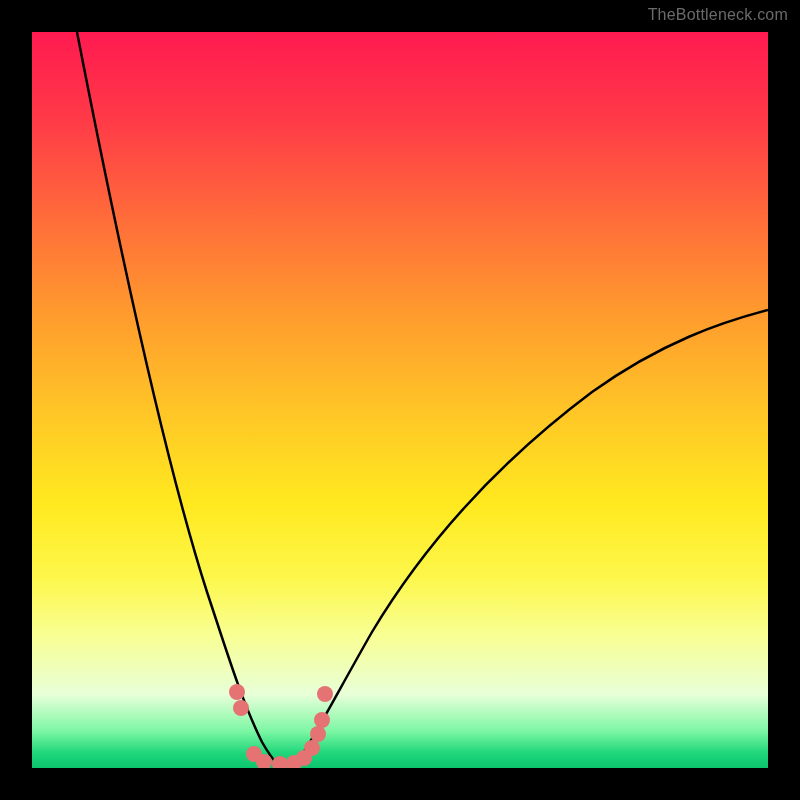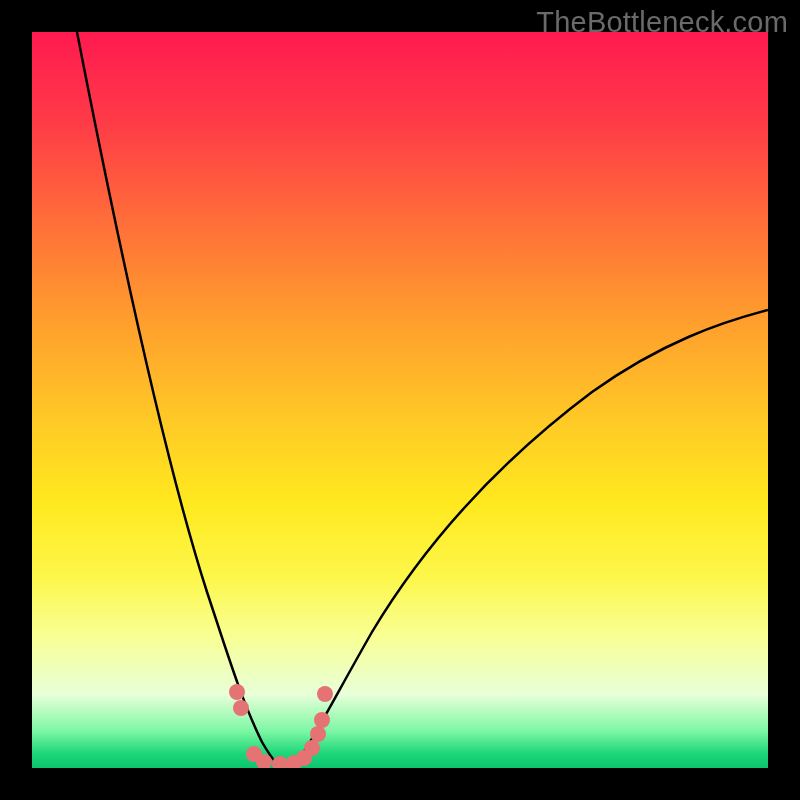--- a/index.html
+++ b/index.html
@@ -30,21 +30,21 @@
       #7cf7a4 95%,
       #1fd67a 98%,
       #0bc46d 100%
     );
   }
   .watermark {
     position: absolute;
     top: 6px;
     right: 12px;
     color: #6a6a6a;
-    font-size: 29px;
+    font-size: 16px;
     font-weight: 500;
     letter-spacing: 0.2px;
     z-index: 10;
   }
   svg.curves {
     position: absolute;
     left: 0;
     top: 0;
     width: 736px;
     height: 736px;

